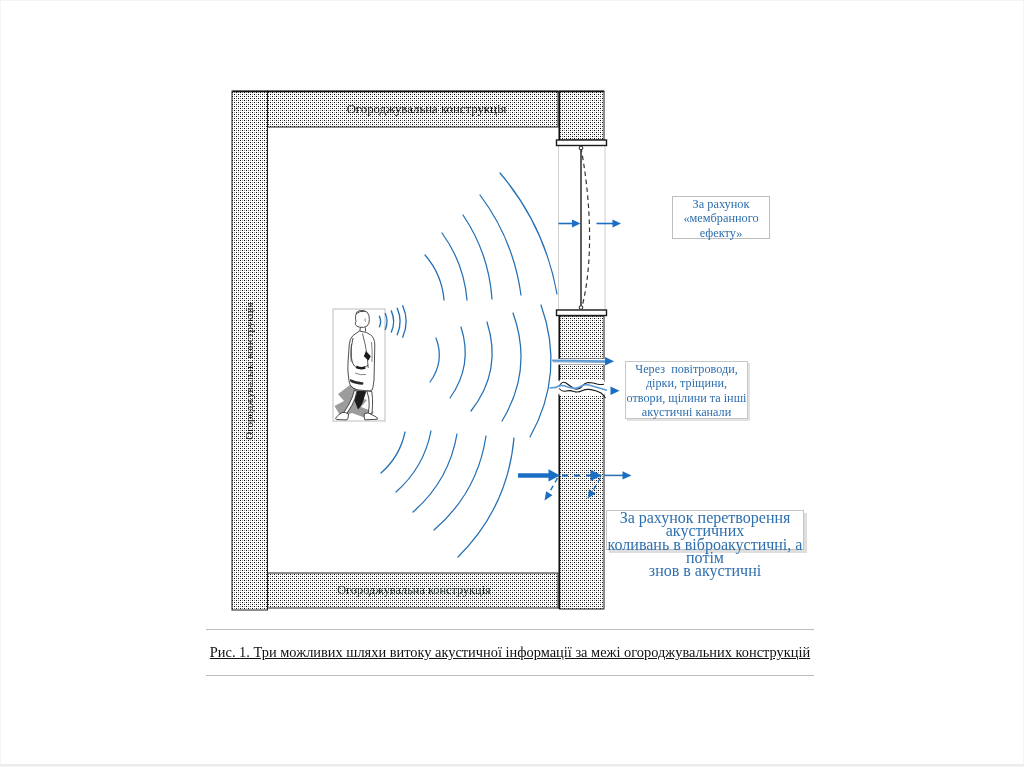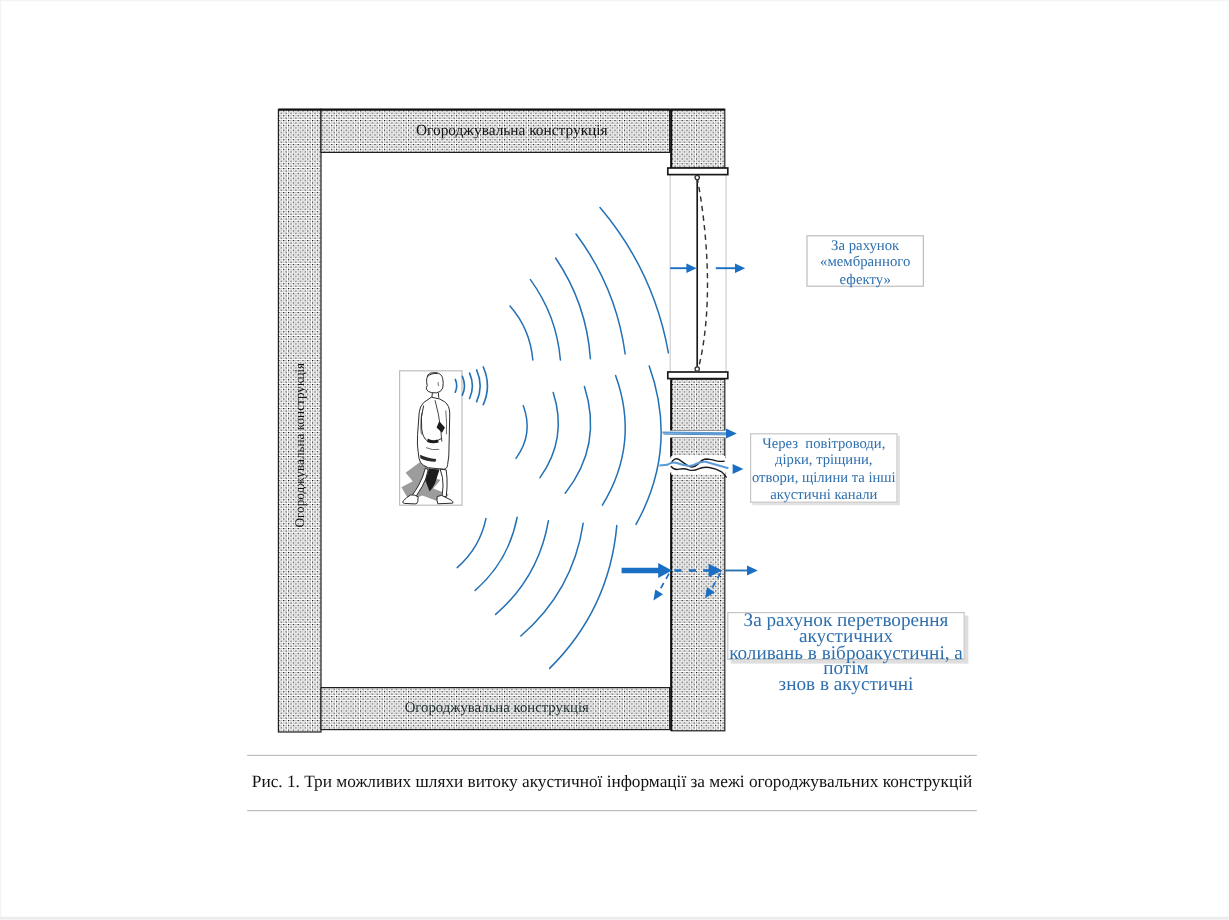--- a/index.html
+++ b/index.html
@@ -158,13 +158,13 @@
 <path d="M402.7,305.8 A38.5,38.5 0 0 1 402.7,337.2"></path>
 </g>
 </svg>
 
 <div class="box" style="left:633px;top:196px;width:96px;height:41px;border:1px solid #bdbdbd;font-size:12.3px;line-height:14.3px;padding-top:0px;margin-left:39px;">За рахунок<br>«мембранного<br>ефекту»</div>
 
 <div class="box" style="left:625px;top:361px;width:121px;height:56px;border:1px solid #c6c6c6;box-shadow:2px 2px 0 #e2e2e2;font-size:12.2px;line-height:14.4px;padding-top:0px;">Через&nbsp; повітроводи,<br>дірки, тріщини,<br>отвори, щілини та інші<br>акустичні канали</div>
 
 <div class="box" style="left:606px;top:482px;width:196px;height:38px;border:1px solid #c6c6c6;box-shadow:3px 3px 0 #dedede;font-size:16px;line-height:13.3px;padding-top:0px;margin-top:28px;">За рахунок перетворення акустичних<br>коливань в віброакустичні, а потім<br>знов в акустичні</div>
 
-<div style="position:absolute;left:206px;top:629px;width:608px;height:45px;border-top:1px solid #bdbdbd;border-bottom:1px solid #bdbdbd;font-size:14.4px;color:#111111;text-align:center;line-height:45px;font-family:'Liberation Serif', serif;">Рис. 1. Три можливих шляхи витоку акустичної інформації за межі огороджувальних конструкцій</div>
+<div style="position:absolute;left:206px;top:629px;width:608px;height:45px;border-top:1px solid #bdbdbd;border-bottom:1px solid #bdbdbd;font-size:14.4px;color:#111111;text-align:center;line-height:45px;font-family:'Liberation Serif', serif;text-decoration:underline;">Рис. 1. Три можливих шляхи витоку акустичної інформації за межі огороджувальних конструкцій</div>
 
 </body></html>

